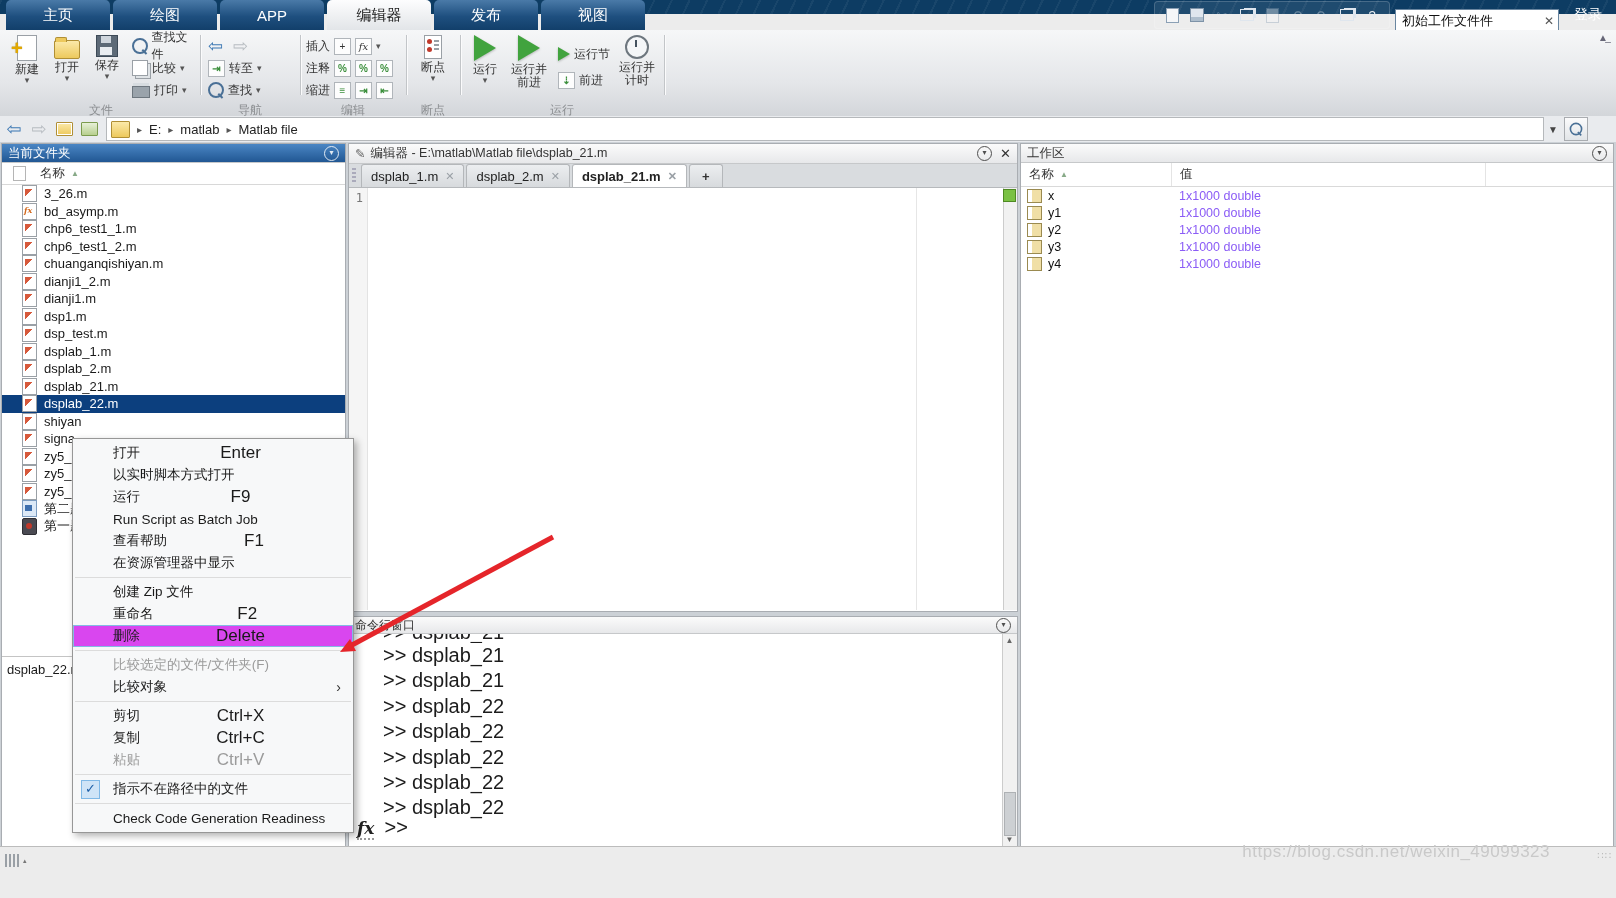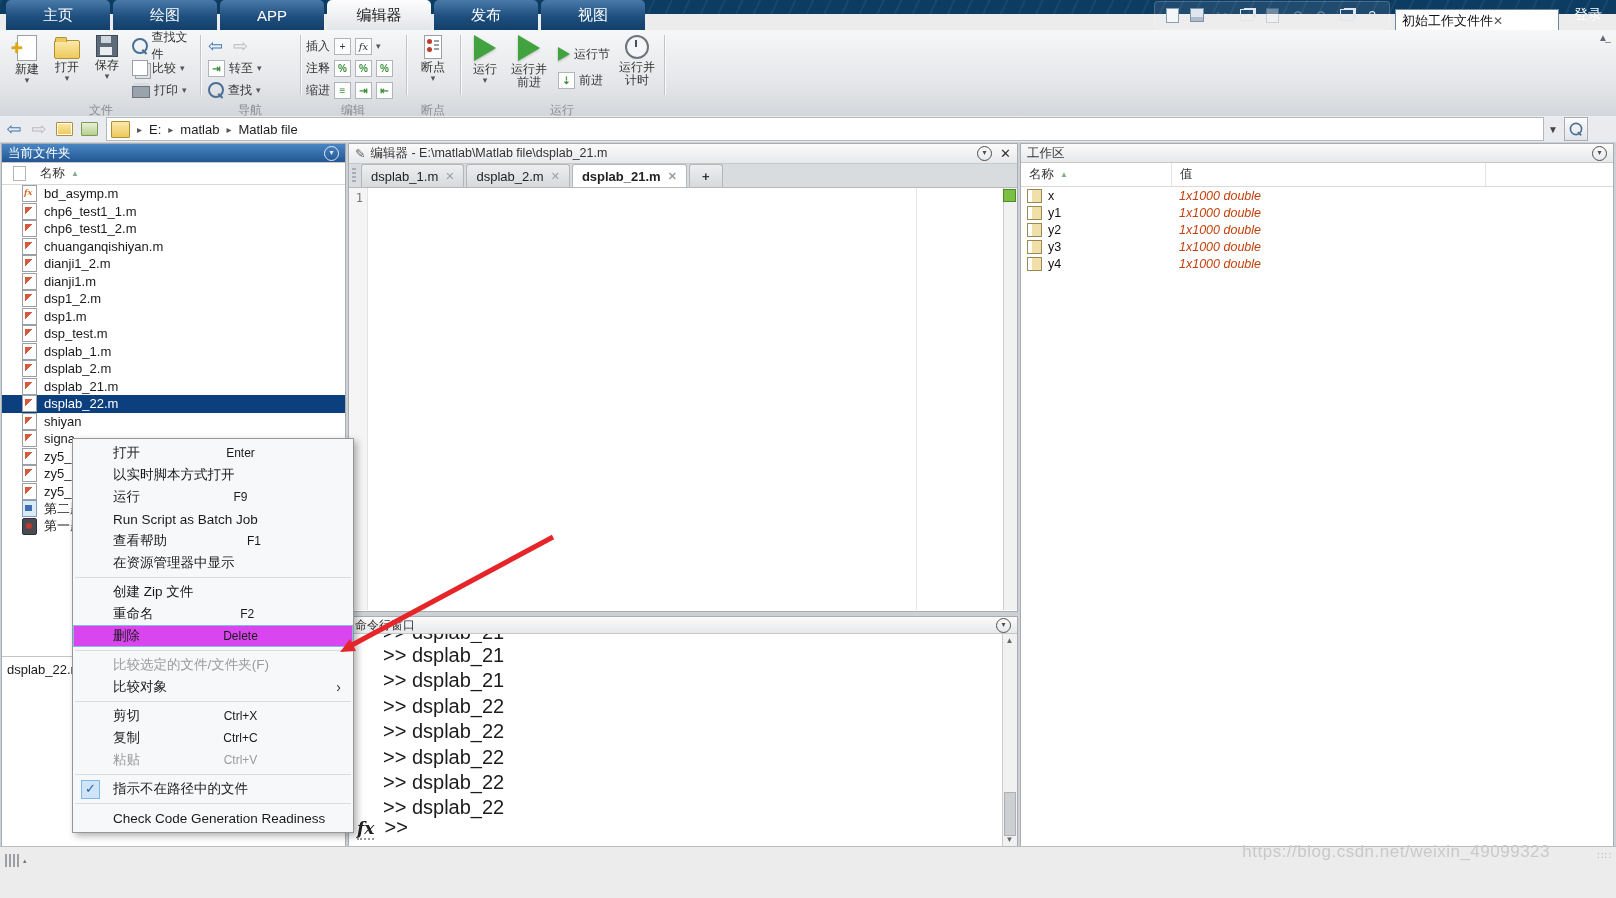--- a/index.html
+++ b/index.html
@@ -13,21 +13,21 @@
     justify-content:center;color:#fff;font-size:15px;background:linear-gradient(#4a7aa8,#1e4f7f 55%,#123f6a);cursor:default;}
   .tab.active{background:linear-gradient(#fdfdfe,#e2e5e8);color:#1a1a1a;}
   .quickbar{position:absolute;right:4px;top:2px;height:26px;display:flex;align-items:center;gap:5px;}
   .qgroup{display:flex;align-items:center;gap:7px;background:rgba(255,255,255,.08);border:1px solid rgba(255,255,255,.18);
     border-radius:4px;padding:2px 8px;height:22px;}
   .qicon{width:18px;height:16px;display:flex;align-items:center;justify-content:center;color:#e8edf2;font-size:13px;}
   .qicon.dim{opacity:.38;}
   .qicon .pg{width:11px;height:13px;background:#f5f6f8;border:1px solid #8ba0b5;}
   .qicon .flop{width:12px;height:12px;background:#dfe6ee;border:1px solid #7e93a8;box-shadow:inset 0 -4px 0 #aebecd;}
   .qicon .wins{width:12px;height:10px;border:1px solid #dfe6ee;box-shadow:3px -2px 0 -1px #dfe6ee;}
-  .searchbox{width:152px;height:22px;background:#fff;border:1px solid #6a86a0;display:flex;align-items:center;justify-content:flex-start;padding:0 4px 0 6px;margin-top:12px;}
+  .searchbox{width:152px;height:22px;background:#fff;border:1px solid #6a86a0;display:flex;align-items:center;justify-content:space-between;padding:0 4px 0 6px;margin-top:12px;}
   .searchbox .sval{font-size:13px;color:#111;white-space:nowrap;overflow:hidden;}
   .searchbox .sx{color:#555;font-size:12px;cursor:pointer;}
   .signin{color:#fff;font-size:14px;padding:0 10px;cursor:pointer;}
   
   .ribbon{position:absolute;top:30px;left:0;width:1616px;height:86px;
     background:linear-gradient(#f6f7f8,#e4e6e9 62%,#d3d6da);border-bottom:1px solid #a9acb0;}
   .rgroup{position:absolute;top:2px;height:68px;}
   .glabel{position:absolute;top:70px;height:14px;width:100%;text-align:center;font-size:12px;color:#8b8e91;}
   .gsep{position:absolute;top:5px;height:60px;width:1px;background:#c2c5c8;box-shadow:1px 0 0 #fbfbfc;}
   .bigbtn{position:absolute;top:3px;width:42px;display:flex;flex-direction:column;align-items:center;font-size:12px;color:#333;cursor:pointer;}
@@ -121,26 +121,26 @@
   
   .wscols{height:23px;border-bottom:1px solid #d9d9d9;display:flex;font-size:12.5px;color:#333;}
   .wscol{display:flex;align-items:center;padding-left:8px;border-right:1px solid #e4e4e4;}
   .wsrow{height:17px;display:flex;align-items:center;font-size:12.5px;color:#111;}
   .wsic{width:13px;height:12px;margin:0 6px 0 6px;background:
       linear-gradient(90deg,#fff 0 4px,#f0dfa6 4px),
       repeating-linear-gradient(#0000 0 3px,#bfa968 3px 4px),
       repeating-linear-gradient(90deg,#0000 0 3px,#bfa968 3px 4px);
       background-color:#f0dfa6;border:1px solid #9a8a50;}
   .wsname{width:131px;}
-  .wsval{font-style:italic;color:#c2410c;}
+  .wsval{color:#8b5cf6;}
   
   .ctxmenu{position:absolute;left:72px;top:438px;width:280px;background:#f7f8f9;border:1px solid #979797;
     box-shadow:3px 3px 7px rgba(0,0,0,.3);padding:3px 0;z-index:10;}
   .mitem{position:relative;height:22px;display:flex;align-items:center;font-size:13.5px;color:#1a1a1a;padding:0 12px 0 40px;cursor:pointer;}
-  .mitem .msc{margin-left:auto;font-size:12px;color:#1a1a1a;}
+  .mitem .msc{margin-left:auto;font-size:17px;color:#1a1a1a;}
   .mitem .msub{margin-left:auto;font-size:14px;color:#333;}
   .mitem.dis,.mitem.dis .msc{color:#9b9b9b;}
   .mitem.hl{background:#d946ef;box-shadow:inset 0 0 0 1px #84b9e4;}
   .mitem.sep{height:1px;min-height:1px;background:#dcdcdc;margin:3px 2px;padding:0;cursor:default;}
   .mcheck{position:absolute;left:8px;top:2px;width:17px;height:17px;background:#cfe4f7;border:1px solid #7fb8e6;
     color:#1d5fa8;font-size:13px;line-height:16px;text-align:center;display:none;}
   .mitem.chk .mcheck{display:block;}
   
   .statusbar{position:absolute;left:0;top:846px;width:1616px;height:52px;background:#ececec;border-top:1px solid #bcbcbc;}
   .grip{position:absolute;left:5px;top:7px;display:flex;gap:2px;align-items:center;}
@@ -377,20 +377,24 @@
       <span>当前文件夹</span>
       <span class="circ">▾</span>
     </div>
     <div class="colhdr">
       <span class="hpage"></span>
       <span>名称</span>
       <span class="sortarrow">▲</span>
     </div>
     <ul class="filelist">
 
+        <li class="frow">
+          <span class="fic ic-m"></span>
+          <span>3_26.m</span>
+        </li>
 
         <li class="frow">
           <span class="fic ic-fx"></span>
           <span>bd_asymp.m</span>
         </li>
 
         <li class="frow">
           <span class="fic ic-m"></span>
           <span>chp6_test1_1.m</span>
         </li>
@@ -409,24 +413,20 @@
         <li class="frow">
           <span class="fic ic-m"></span>
           <span>dianji1_2.m</span>
         </li>
 
         <li class="frow">
           <span class="fic ic-m"></span>
           <span>dianji1.m</span>
         </li>
 
-        <li class="frow">
-          <span class="fic ic-m"></span>
-          <span>dsp1_2.m</span>
-        </li>
 
         <li class="frow">
           <span class="fic ic-m"></span>
           <span>dsp1.m</span>
         </li>
 
         <li class="frow">
           <span class="fic ic-m"></span>
           <span>dsp_test.m</span>
         </li>

